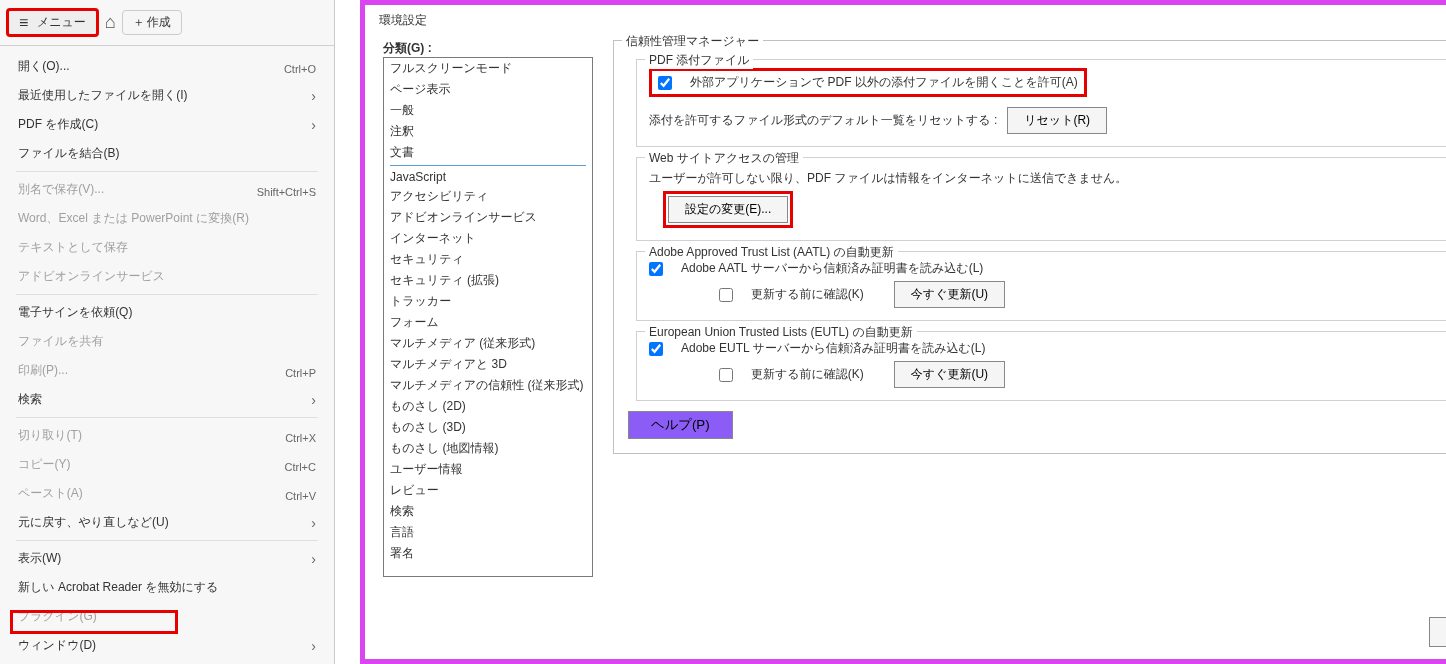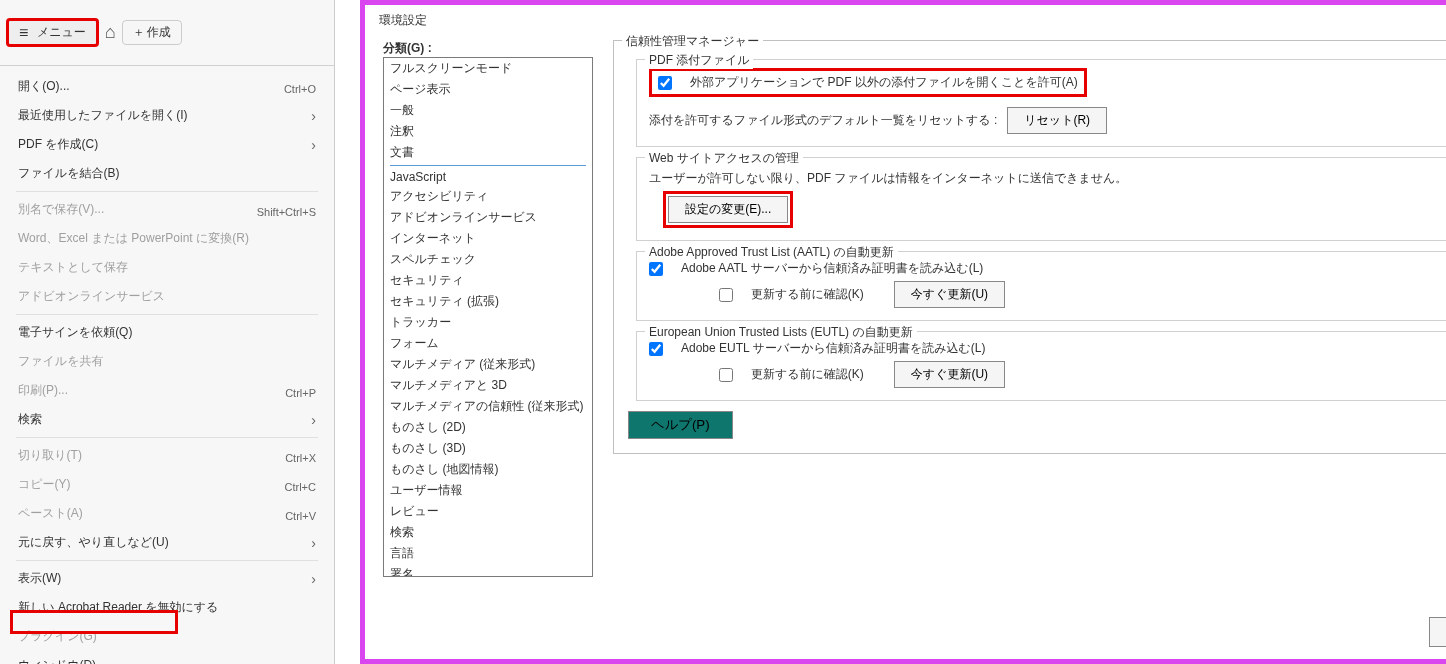--- a/index.html
+++ b/index.html
@@ -1,20 +1,20 @@
 <!DOCTYPE html>
 <html><head>
 <meta charset="utf-8">
 <style>
 * { box-sizing: border-box; margin: 0; padding: 0; font-family: "Yu Gothic UI", "Meiryo", sans-serif; }
 body { font-size: 12px; background: #fff; color: #333; width: 1446px; height: 664px; overflow: hidden; position: relative; }
 
 
 .left-panel { position: absolute; left: 0; top: 0; width: 335px; height: 664px; background: #f7f7f7; border-right: 1px solid #ccc; }
-.toolbar { display: flex; align-items: center; padding: 18px 6px; gap: 6px; border-bottom: 1px solid #d0d0d0; }
+.toolbar { display: flex; align-items: center; padding: 8px 6px; gap: 6px; border-bottom: 1px solid #d0d0d0; }
 .menu-btn { display: flex; align-items: center; gap: 4px; padding: 3px 10px; background: #eee; border: 1px solid #ccc; border-radius: 4px; cursor: pointer; font-size: 12px; }
 .hamburger { display: inline-block; width: 14px; }
 .hamburger::before { content: "≡"; font-size: 16px; line-height: 1; }
 .home-icon::before { content: "⌂"; font-size: 18px; }
 .create-btn { display: flex; align-items: center; gap: 2px; padding: 3px 10px; background: #f6f6f6; border: 1px solid #ccc; border-radius: 4px; }
 .highlight-red { border: 3px solid #e60000; }
 .hl-box { position: absolute; border: 3px solid #e60000; pointer-events: none; }
 
 .menu-list { padding: 6px 0; }
 .menu-item { display: flex; align-items: flex-end; justify-content: space-between; padding: 6px 18px; cursor: pointer; gap: 31px; }
@@ -43,21 +43,21 @@
 .fieldset { border: 1px solid #c0c0c0; padding: 10px 14px; margin-bottom: 12px; position: relative; }
 .fieldset-title { position: absolute; top: -8px; left: 8px; background: #fff; padding: 0 4px; font-size: 12px; }
 .inner-group { border: 1px solid #d0d0d0; padding: 8px 12px; margin: 8px 0 10px 8px; position: relative; }
 .inner-group-title { position: absolute; top: -8px; left: 8px; background: #fff; padding: 0 4px; font-size: 12px; }
 .row { display: flex; align-items: center; gap: 10px; margin: 4px 0; }
 .checkbox-wrap { display: flex; align-items: center; gap: 18px; }
 .checkbox-wrap input { width: 14px; height: 14px; }
 .btn { padding: 4px 16px; background: #f5f5f5; border: 1px solid #888; cursor: pointer; font-size: 12px; }
 .indent { margin-left: 70px; }
 .indent2 { margin-left: 14px; }
-.help-btn { padding: 4px 22px; background: #0f766e; border: 1px solid #888; }
+.help-btn { padding: 4px 22px; background: #8b5cf6; border: 1px solid #888; }
 
 .dialog-footer { position: absolute; right: 18px; bottom: 12px; display: flex; gap: 12px; align-items: center; flex-direction: column; }
 .footer-btn { padding: 5px 30px; background: #f5f5f5; border: 1px solid #888; cursor: pointer; }
 .footer-btn.primary { border: 1px solid #0078d7; }
 </style>
 </head>
 <body>
 
 <div class="left-panel">
   <div class="toolbar">
@@ -180,21 +180,20 @@
       <div class="cat-item">フルスクリーンモード</div>
           <div class="cat-item">ページ表示</div>
           <div class="cat-item">一般</div>
           <div class="cat-item">注釈</div>
           <div class="cat-item">文書</div>
           <div class="cat-sep"></div>
           <div class="cat-item">JavaScript</div>
           <div class="cat-item">アクセシビリティ</div>
           <div class="cat-item">アドビオンラインサービス</div>
           <div class="cat-item">インターネット</div>
-          <div class="cat-item">スペルチェック</div>
           <div class="cat-item">セキュリティ</div>
           <div class="cat-item">セキュリティ (拡張)</div>
           <div class="cat-item">トラッカー</div>
           <div class="cat-item">フォーム</div>
           <div class="cat-item">マルチメディア (従来形式)</div>
           <div class="cat-item">マルチメディアと 3D</div>
           <div class="cat-item">マルチメディアの信頼性 (従来形式)</div>
           <div class="cat-item">ものさし (2D)</div>
           <div class="cat-item">ものさし (3D)</div>
           <div class="cat-item">ものさし (地図情報)</div>

